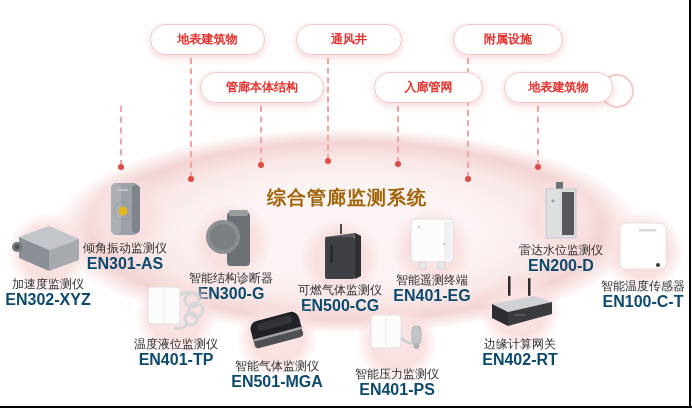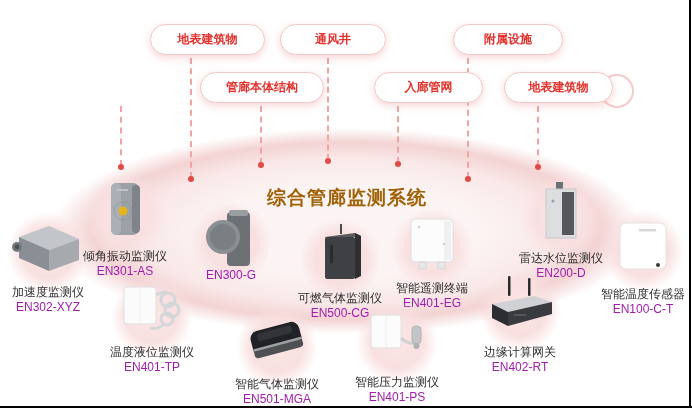--- a/index.html
+++ b/index.html
@@ -25,22 +25,22 @@
     border-radius:50%;background:#e04b46;}
   
   .title{position:absolute;left:247px;top:185px;width:200px;text-align:center;
     font-size:19px;font-weight:bold;color:#a16207;letter-spacing:1px;z-index:5;}
   
   .device{position:absolute;width:120px;text-align:center;z-index:4;}
   .bubble{position:absolute;left:50%;top:-6px;transform:translateX(-50%);width:82px;height:82px;
     border-radius:50%;z-index:-1;
     background:radial-gradient(closest-side,#fae5e5 0%,#f9e0e0 62%,rgba(249,224,224,0) 100%);}
   .dev-icon{display:block;margin:0 auto;}
-  .dev-name{font-size:12px;line-height:15px;color:#2d2d2d;font-weight:500;margin-top:11px;}
-  .dev-model{font-size:12px;line-height:15px;color:#a21caf;font-weight:400;}
+  .dev-name{font-size:12px;line-height:15px;color:#2d2d2d;font-weight:500;margin-top:3px;}
+  .dev-model{font-size:16px;line-height:15px;color:#0c4a6e;font-weight:700;}
   
   .frame-right{position:absolute;left:689px;top:0;width:2px;height:408px;background:#000;}
   .frame-bottom{position:absolute;left:0;top:406px;width:692px;height:2px;background:#000;}
 </style>
 </head>
 <body>
 
 <div class="stage">
 
   <div class="ellipse"></div>
@@ -48,21 +48,21 @@
 
   <div class="connector" style="left:120px;top:106px;height:60px"></div>
   <div class="connector" style="left:190px;top:58px;height:120px"></div>
   <div class="connector" style="left:260px;top:106px;height:58px"></div>
   <div class="connector" style="left:327px;top:58px;height:102px"></div>
   <div class="connector" style="left:397px;top:106px;height:57px"></div>
   <div class="connector" style="left:467px;top:58px;height:120px"></div>
   <div class="connector" style="left:537px;top:106px;height:60px"></div>
 
   <div class="pill" style="left:150px;top:24px;width:113px">地表建筑物</div>
-  <div class="pill" style="left:280px;top:24px;width:104px">通风井</div>
+  <div class="pill" style="left:296px;top:24px;width:104px">通风井</div>
   <div class="pill" style="left:453px;top:24px;width:108px">附属设施</div>
 
   <div class="pill" style="left:200px;top:72px;width:122px">管廊本体结构</div>
   <div class="pill" style="left:374px;top:72px;width:107px">入廊管网</div>
   <div class="pill" style="left:504px;top:72px;width:107px">地表建筑物</div>
 
   <div class="title">综合管廊监测系统</div>
 
   <div class="device" style="left:-12px;top:218px">
     <div class="bubble"></div>
@@ -92,20 +92,21 @@
   </div>
 
   <div class="device" style="left:171px;top:208px">
     <div class="bubble"></div>
     <svg class="dev-icon" width="70" height="60" viewBox="0 0 70 60">
       <rect x="31" y="4" width="23" height="54" rx="4" fill="#6d7175"></rect>
       <rect x="33" y="2" width="19" height="6" rx="2" fill="#9a9ea2"></rect>
       <circle cx="27" cy="29" r="17" fill="#8a8f94"></circle>
       <circle cx="27" cy="29" r="13" fill="#7a7f84"></circle>
     </svg>
+    <div class="dev-name">智能结构诊断器</div>
     <div class="dev-model">EN300-G</div>
   </div>
 
   <div class="device" style="left:280px;top:224px">
     <div class="bubble"></div>
     <svg class="dev-icon" width="70" height="56" viewBox="0 0 70 56">
       <line x1="36" y1="0" x2="36" y2="10" stroke="#4a4a4a" stroke-width="2"></line>
       <polygon points="20,13 50,9 56,12 26,16" fill="#5a5b5f"></polygon>
       <rect x="20" y="13" width="30" height="42" rx="2" fill="#3f4044"></rect>
       <polygon points="50,9 56,12 56,52 50,55" fill="#2e2f33"></polygon>
@@ -145,36 +146,36 @@
     <div class="bubble"></div>
     <svg class="dev-icon" width="70" height="60" viewBox="0 0 70 60">
       <rect x="12" y="7" width="46" height="46" rx="6" fill="#ffffff" stroke="#e4e2e2"></rect>
       <rect x="31" y="13" width="17" height="2.5" fill="#d9d9d9"></rect>
       <circle cx="50" cy="49" r="2" fill="#3a3a3a"></circle>
     </svg>
     <div class="dev-name">智能温度传感器</div>
     <div class="dev-model">EN100-C-T</div>
   </div>
 
-  <div class="device" style="left:92px;top:282px">
+  <div class="device" style="left:116px;top:282px">
     <div class="bubble"></div>
     <svg class="dev-icon" width="80" height="52" viewBox="0 0 80 52">
       <rect x="12" y="5" width="32" height="37" rx="3" fill="#fbfbfc" stroke="#dfdfe1"></rect>
       <line x1="28" y1="5" x2="28" y2="42" stroke="#ececee"></line>
       <path d="M44,13 Q52,8 56,12" fill="none" stroke="#d5d6d8" stroke-width="3"></path>
       <circle cx="56" cy="18" r="7" fill="none" stroke="#d5d6d8" stroke-width="3"></circle>
       <circle cx="60" cy="28" r="7" fill="none" stroke="#d5d6d8" stroke-width="3"></circle>
       <circle cx="55" cy="37" r="6" fill="none" stroke="#d5d6d8" stroke-width="3"></circle>
       <path d="M52,42 Q46,48 38,46" fill="none" stroke="#d5d6d8" stroke-width="3"></path>
     </svg>
     <div class="dev-name">温度液位监测仪</div>
     <div class="dev-model">EN401-TP</div>
   </div>
 
-  <div class="device" style="left:217px;top:312px">
+  <div class="device" style="left:217px;top:302px">
     <div class="bubble"></div>
     <svg class="dev-icon" width="80" height="54" viewBox="0 0 80 54">
       <g transform="rotate(-15 40 30)">
         <rect x="15" y="14" width="50" height="26" rx="8" fill="#202225"></rect>
         <rect x="15" y="33" width="50" height="8" rx="4" fill="#4e5054"></rect>
         <rect x="15" y="31" width="50" height="2.5" fill="#9fa1a5"></rect>
         <rect x="22" y="17" width="36" height="8" rx="4" fill="#32343a"></rect>
       </g>
     </svg>
     <div class="dev-name">智能气体监测仪</div>

